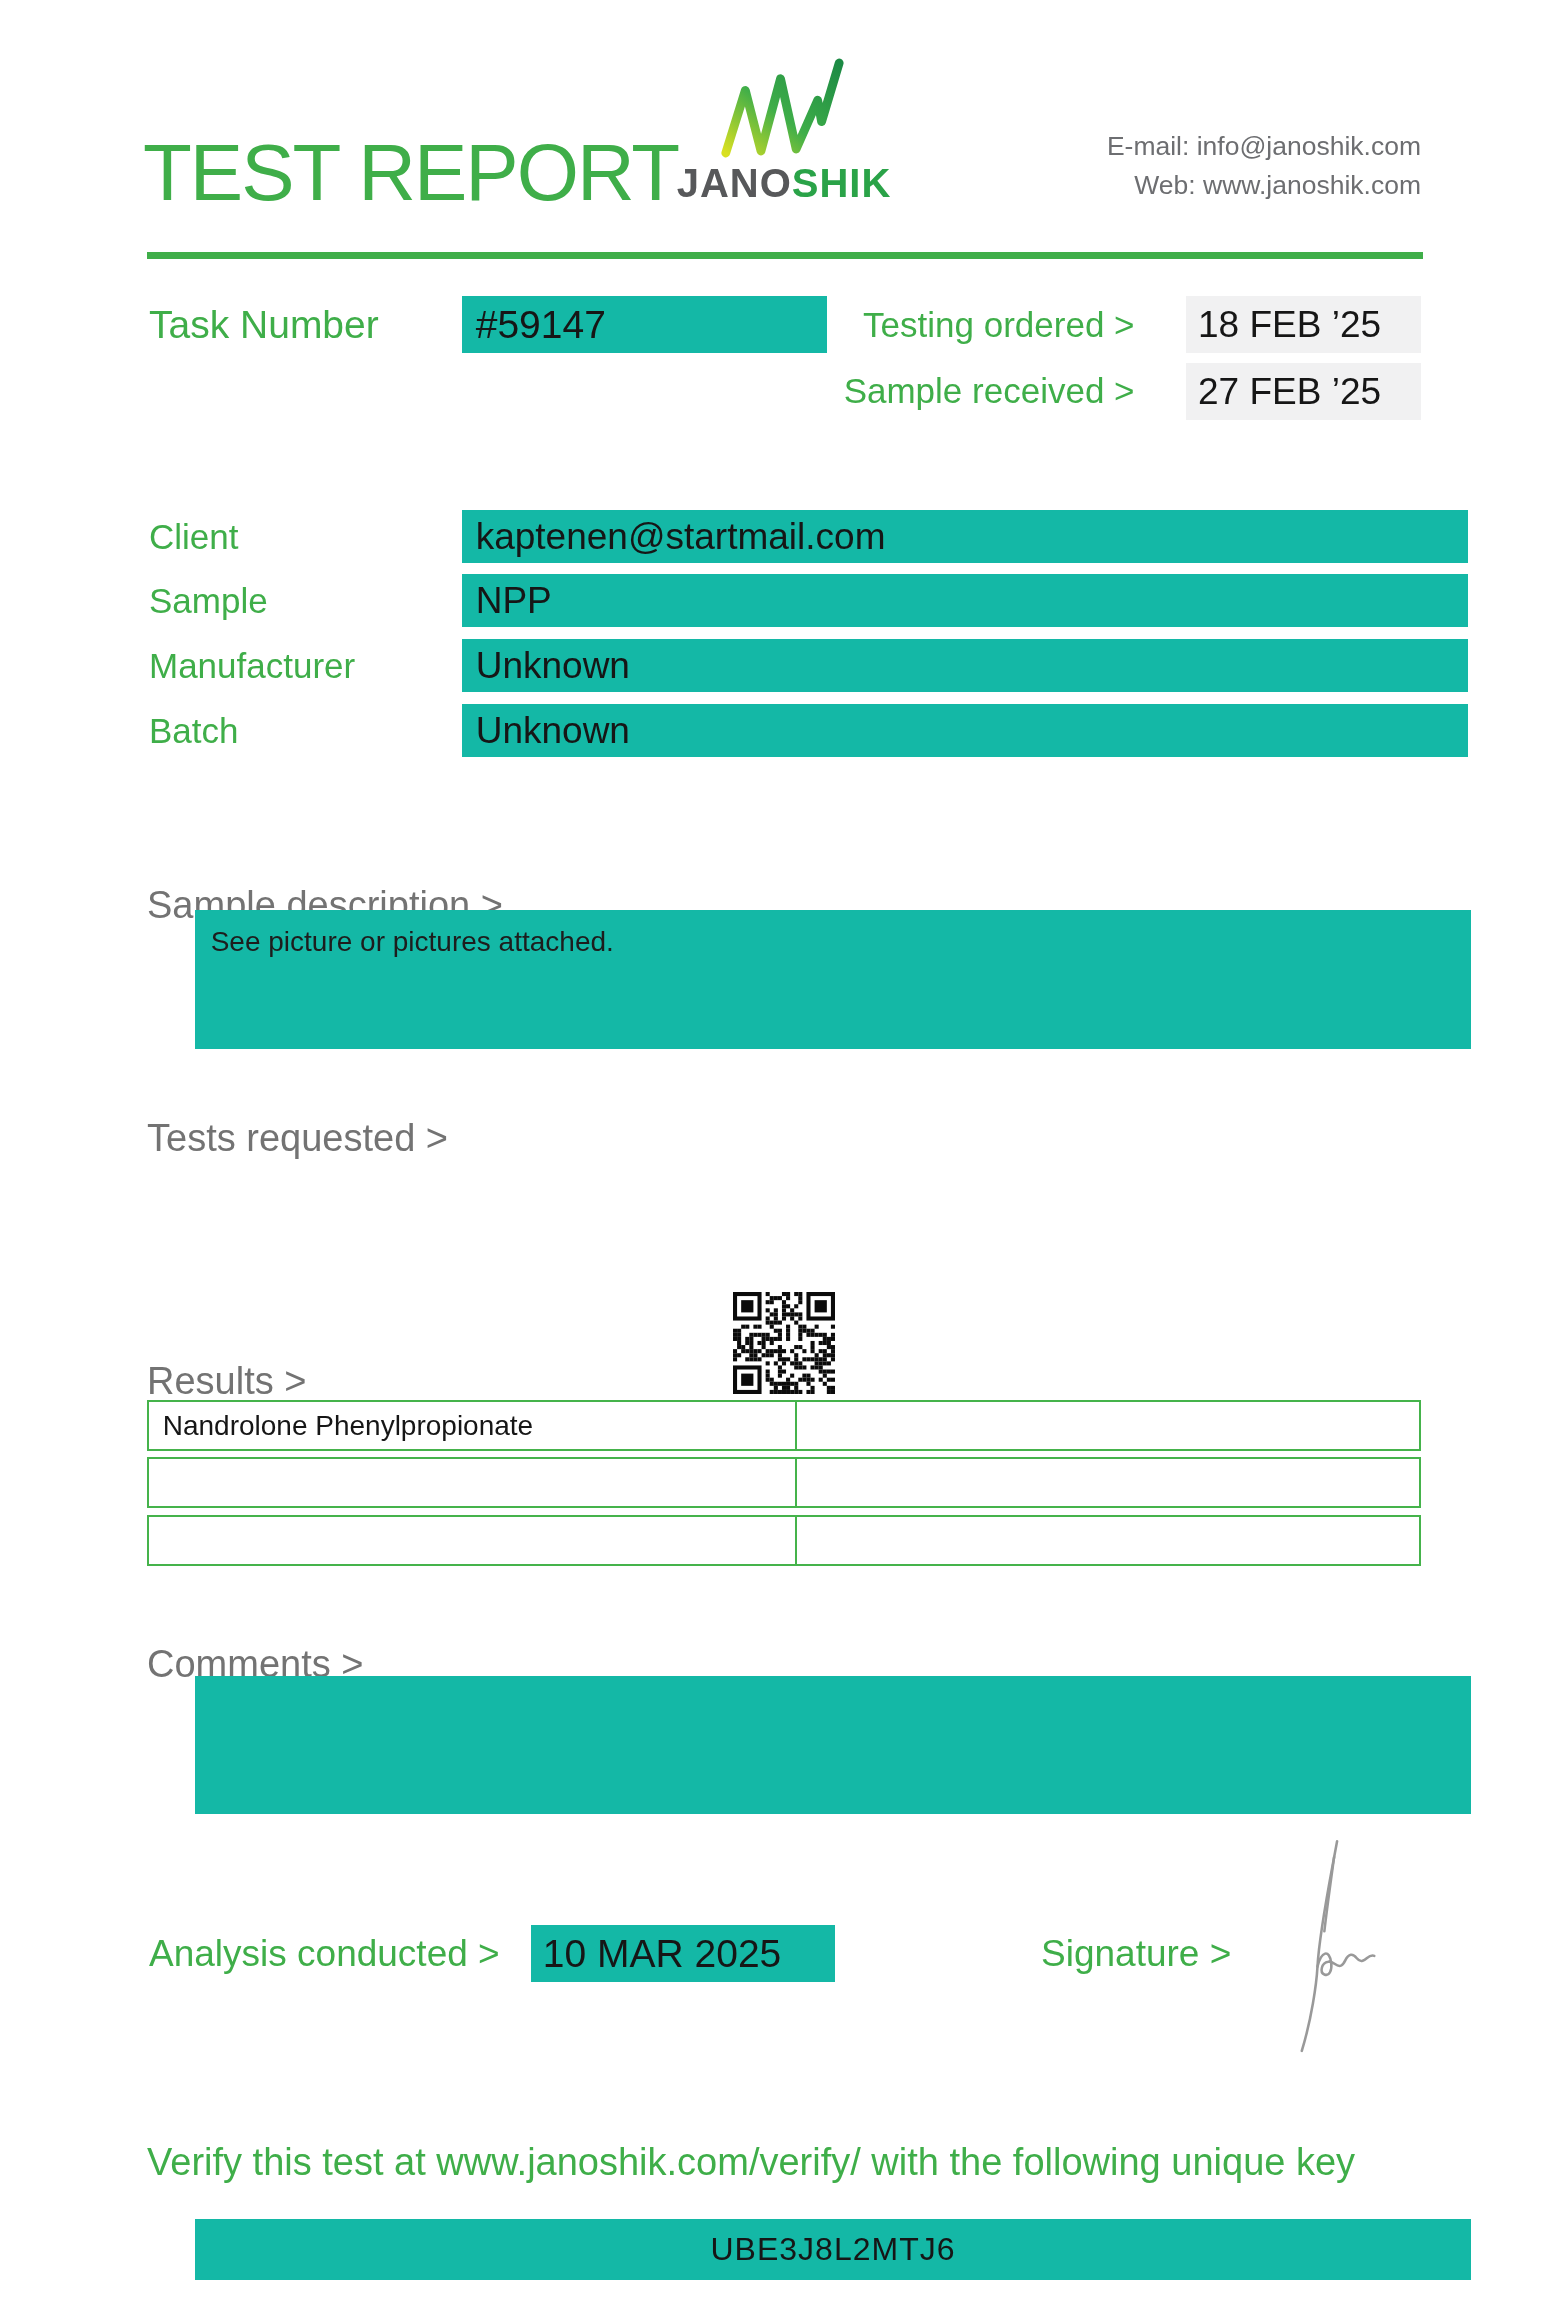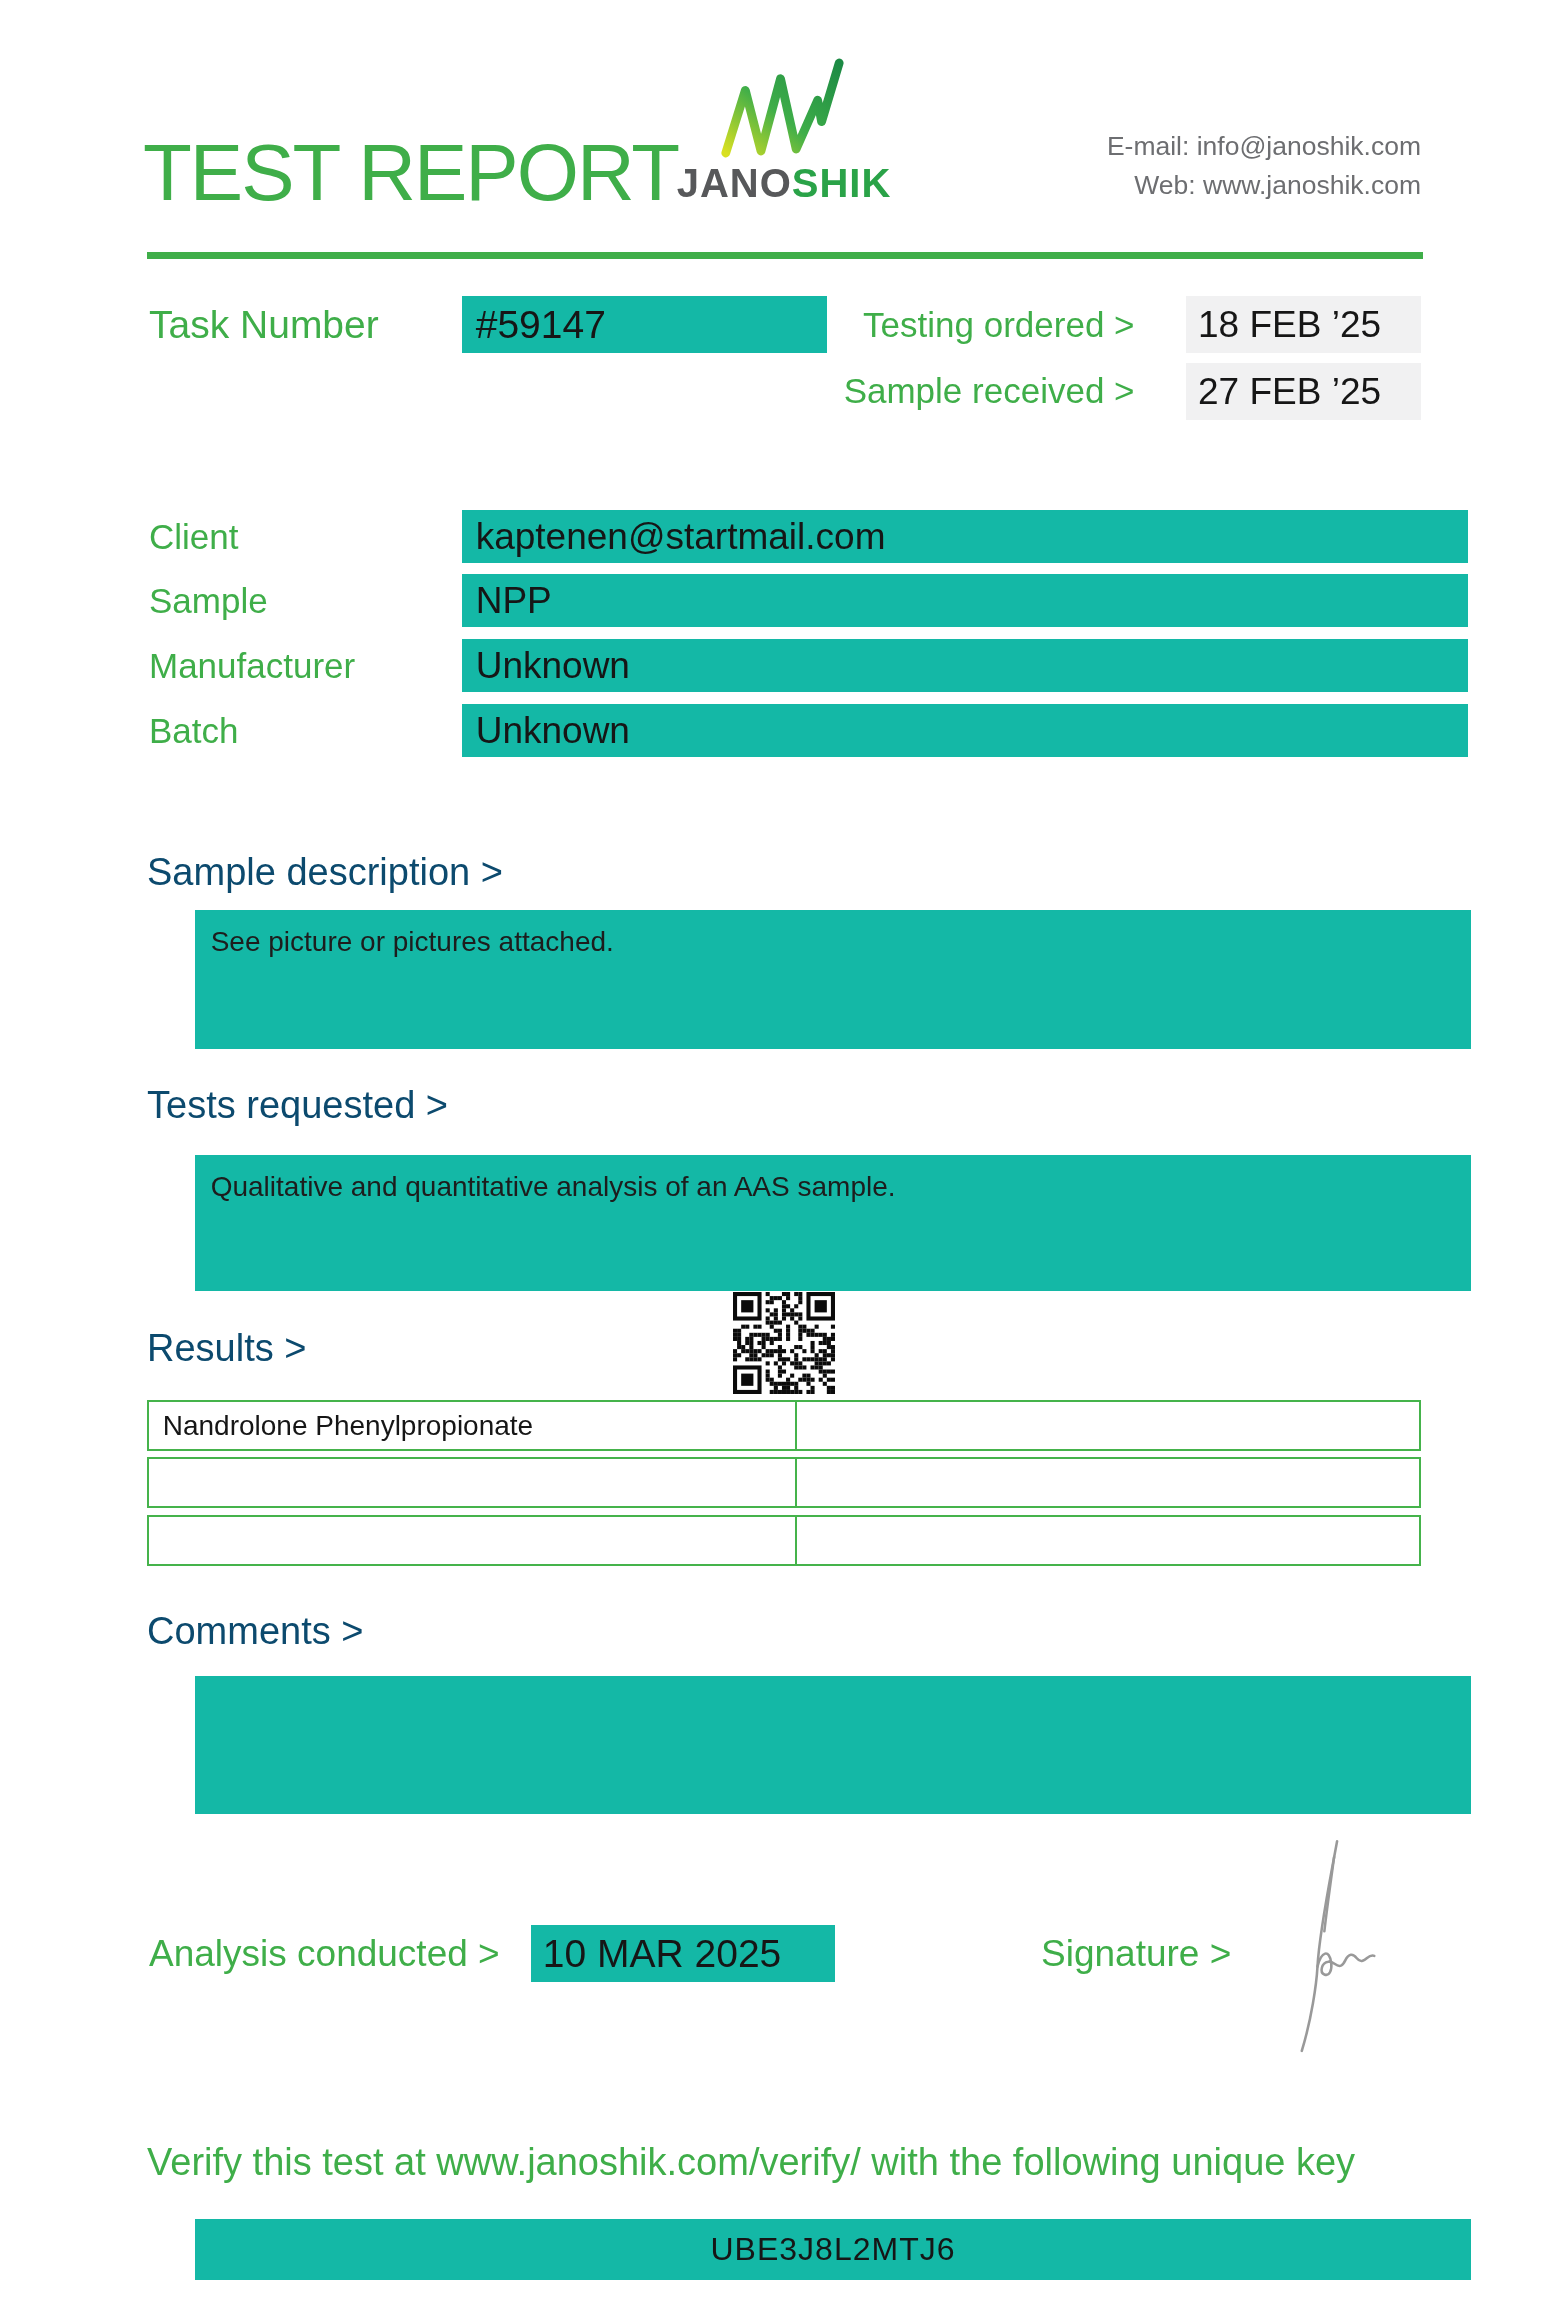--- a/index.html
+++ b/index.html
@@ -26,21 +26,21 @@
   .dates{right:147px;top:296px;display:flex;flex-direction:column;gap:9.8px;}
   .date-row{display:flex;align-items:center;justify-content:flex-end;height:57px;gap:38px;}
   .date-label{font-size:35px;margin-right:13.7px;white-space:nowrap;}
   .date-box{width:223px;height:57px;line-height:57px;padding-left:11.8px;font-size:37px;color:#161616;background:#f1f1f2;}
 
   
   .field-label{left:149px;height:53px;line-height:53px;font-size:35px;}
   .field-box{left:414px;width:992px;height:53px;line-height:53px;padding-left:13.7px;font-size:37px;color:#161616;}
 
   
-  .sec-heading{left:147px;font-size:38px;color:#0c4a6e;white-space:nowrap;}
+  .sec-heading{left:147px;font-size:38px;color:#737373;white-space:nowrap;margin-top:33px;}
   .text-box{left:147px;width:1245px;padding:15.7px 15.7px 0 15.7px;font-size:28px;color:#1d1d1d;}
 
   .qr{left:733px;top:1292px;width:102px;height:102px;}
 
   
   .t-row{left:147px;width:1270px;height:47px;border:2.9px solid #45b34b;display:flex;background:#fff;}
   .t-cell-a{width:632px;border-right:2.9px solid #45b34b;padding-left:13.7px;line-height:47px;font-size:28px;color:#161616;}
   .t-cell-b{flex:1;padding-left:15.7px;line-height:47px;font-size:24px;color:#161616;text-align:right;}
 
   
@@ -111,23 +111,20 @@
 
   <div class="abs field-label green" style="top:704px;">Batch</div>
   <div class="abs field-box graybox" style="top:704px;">Unknown</div>
 
   <div class="abs sec-heading" style="top:851px;">Sample description &gt;</div>
   <div class="abs text-box graybox" style="top:910px;height:123px;">
     <span>See picture or pictures attached.</span>
   </div>
 
   <div class="abs sec-heading" style="top:1084px;">Tests requested &gt;</div>
-  <div class="abs text-box graybox" style="top:1155px;height:120px;">
-    <span>Qualitative and quantitative analysis of an AAS sample.</span>
-  </div>
 
   <svg class="abs qr" id="qr-svg" viewBox="0 0 100 100">
       <rect x="0" y="0" width="100" height="100" fill="#ffffff"></rect>
       <rect x="32" y="0" width="4" height="4" fill="#0b0b0b"></rect>
       <rect x="48" y="0" width="4" height="4" fill="#0b0b0b"></rect>
       <rect x="52" y="0" width="4" height="4" fill="#0b0b0b"></rect>
       <rect x="60" y="0" width="4" height="4" fill="#0b0b0b"></rect>
       <rect x="64" y="0" width="4" height="4" fill="#0b0b0b"></rect>
       <rect x="36" y="4" width="4" height="4" fill="#0b0b0b"></rect>
       <rect x="40" y="4" width="4" height="4" fill="#0b0b0b"></rect>

